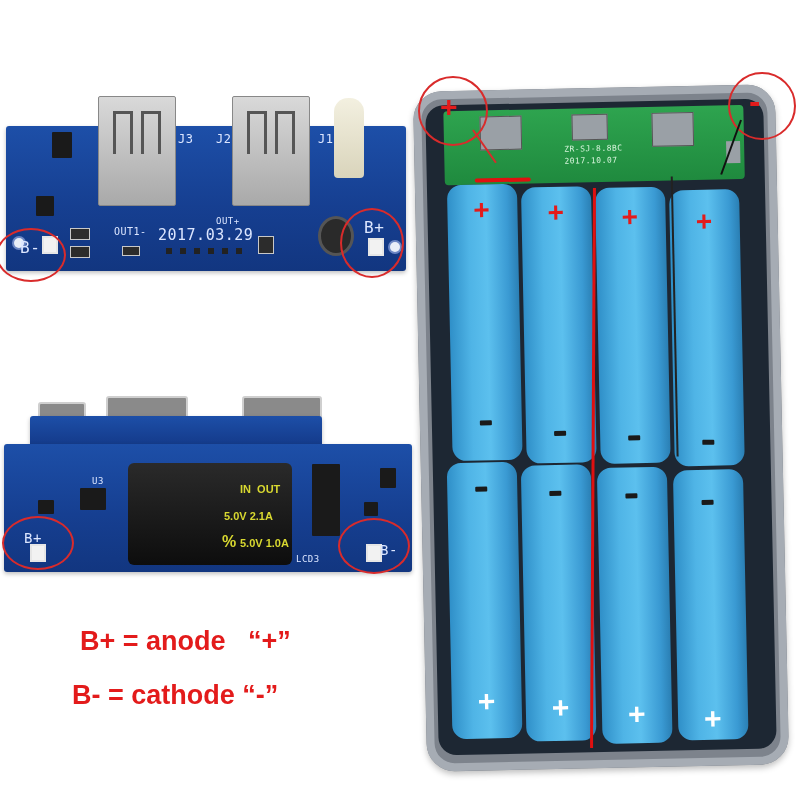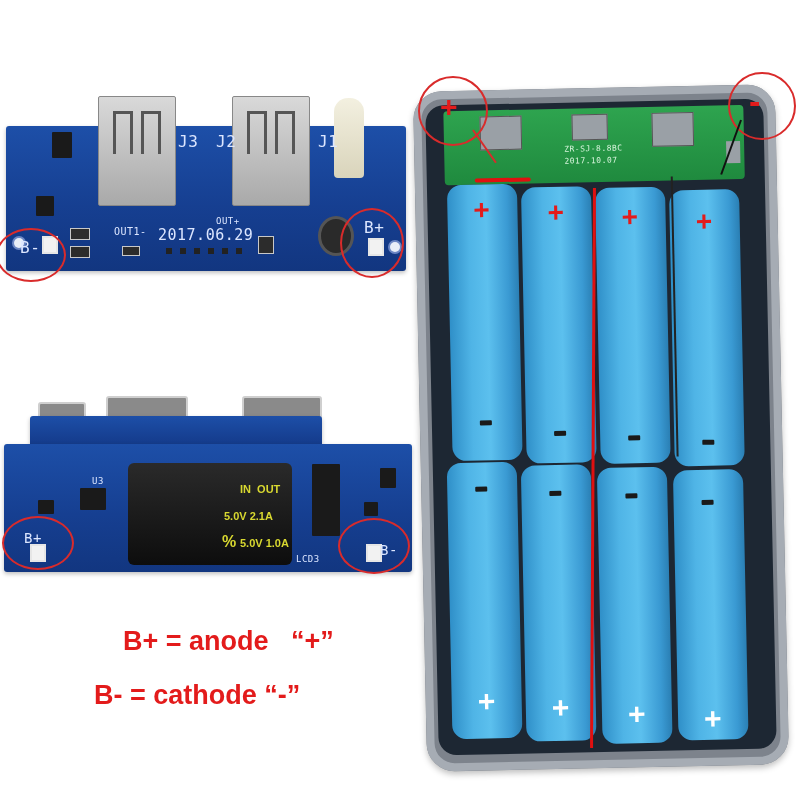--- a/index.html
+++ b/index.html
@@ -3,21 +3,21 @@
 <meta charset="utf-8">
 <style>
   html, body { margin:0; padding:0; background:#ffffff; }
   body { width:800px; height:800px; position:relative; overflow:hidden; font-family:"Liberation Sans", sans-serif; }
   .abs { position:absolute; }
 
   
   .pcb { background:linear-gradient(180deg,#1d4fa8 0%,#163f91 55%,#123680 100%); border-radius:3px; box-shadow:0 2px 4px rgba(0,0,0,.25); }
   .usb { background:linear-gradient(180deg,#d9d9d9,#a9a9a9); border:1px solid #888; border-radius:2px; }
   .usb-slot { background:#8a8a8a; border:2px solid #cfcfcf; border-radius:3px 3px 0 0; }
-  .silk { color:#dce6ff; font-family:"DejaVu Sans Mono", monospace; font-size:16px; letter-spacing:0.5px; }
+  .silk { color:#dce6ff; font-family:"DejaVu Sans Mono", monospace; font-size:12px; letter-spacing:0.5px; }
   .chip { background:#1a1a1a; border-radius:1px; }
   .smd { background:#2c2c2c; border:1px solid #c8c8c8; }
   .hole { background:#e8eef8; border-radius:50%; box-shadow:0 0 0 2px #6b86c4; }
   .pad { background:#f2f2f2; border:2px solid #e6e6e6; }
   .ring { border:2px solid #d92b2b; border-radius:50%; }
   .inductor { background:#2a2a2a; border-radius:50%; border:3px solid #555; }
 
   
   .lcd { background:linear-gradient(180deg,#2a2a2a,#0d0d0d); border-radius:6px; }
   .seg { color:#e6e635; font-family:"DejaVu Sans Mono", monospace; font-weight:bold; }
@@ -53,21 +53,21 @@
     <div class="abs" style="left:42px;top:14px;width:14px;height:40px;border:3px solid #555;border-bottom:none;"></div>
   </div>
 
   <div class="abs" style="left:328px;top:2px;width:30px;height:80px;background:linear-gradient(180deg,#f3f0e0,#d9d4bb);border-radius:14px 14px 4px 4px;"></div>
 
   <span class="abs silk" style="left:172px;top:36px;">J3</span>
   <span class="abs silk" style="left:210px;top:36px;">J2</span>
   <span class="abs silk" style="left:312px;top:36px;">J1</span>
   <span class="abs silk" style="left:108px;top:130px;font-size:10px;">OUT1-</span>
   <span class="abs silk" style="left:210px;top:120px;font-size:9px;">OUT+</span>
-  <span class="abs silk" style="left:152px;top:130px;font-size:15px;">2017.06.29</span>
+  <span class="abs silk" style="left:152px;top:130px;font-size:15px;">2017.03.29</span>
 
   <div class="abs chip" style="left:30px;top:100px;width:18px;height:20px;"></div>
   <div class="abs smd" style="left:64px;top:132px;width:18px;height:10px;"></div>
   <div class="abs smd" style="left:64px;top:150px;width:18px;height:10px;"></div>
   <div class="abs smd" style="left:116px;top:150px;width:16px;height:8px;"></div>
   <div class="abs smd" style="left:252px;top:140px;width:14px;height:16px;"></div>
   <div class="abs inductor" style="left:312px;top:120px;width:30px;height:34px;"></div>
 
   <div class="abs" style="left:160px;top:152px;width:80px;height:6px;background:repeating-linear-gradient(90deg,#222 0 6px,transparent 6px 14px);"></div>
 
@@ -110,22 +110,22 @@
 <div class="abs lcd" style="left:128px;top:463px;width:164px;height:102px;">
   <span class="abs lcd-text" style="left:94px;top:70px;font-size:16px;">%</span>
   <span class="abs lcd-text" style="left:112px;top:20px;white-space:pre;">IN  OUT</span>
   <span class="abs lcd-text" style="left:96px;top:47px;">5.0V 2.1A</span>
   <span class="abs lcd-text" style="left:112px;top:74px;">5.0V 1.0A</span>
 </div>
 
 <div class="abs ring" style="left:2px;top:516px;width:68px;height:50px;"></div>
 <div class="abs ring" style="left:338px;top:518px;width:68px;height:52px;"></div>
 
-<div class="abs legend" style="left:80px;top:626px;margin-left:43px;">B+ = anode   “+”</div>
-<div class="abs legend" style="left:94px;top:680px;">B- = cathode “-”</div>
+<div class="abs legend" style="left:80px;top:626px;">B+ = anode   “+”</div>
+<div class="abs legend" style="left:72px;top:680px;">B- = cathode “-”</div>
 
 <div class="abs case" style="left:420px;top:88px;width:362px;height:680px;transform:rotate(-1.2deg);">
   <div class="abs case-inner" style="left:12px;top:14px;width:338px;height:650px;"></div>
 
   <div class="abs green-pcb" style="left:30px;top:20px;width:300px;height:74px;">
     <div class="abs" style="left:36px;top:6px;width:40px;height:32px;background:#9aa0a6;border:1px solid #555;"></div>
     <div class="abs" style="left:128px;top:6px;width:34px;height:24px;background:#9aa0a6;border:1px solid #555;"></div>
     <div class="abs" style="left:208px;top:6px;width:40px;height:32px;background:#9aa0a6;border:1px solid #555;"></div>
     <div class="abs" style="left:282px;top:36px;width:14px;height:22px;background:#9aa0a6;"></div>
     <span class="abs silk" style="left:120px;top:36px;font-size:8px;color:#d7f5dc;">ZR-SJ-8.8BC</span>

